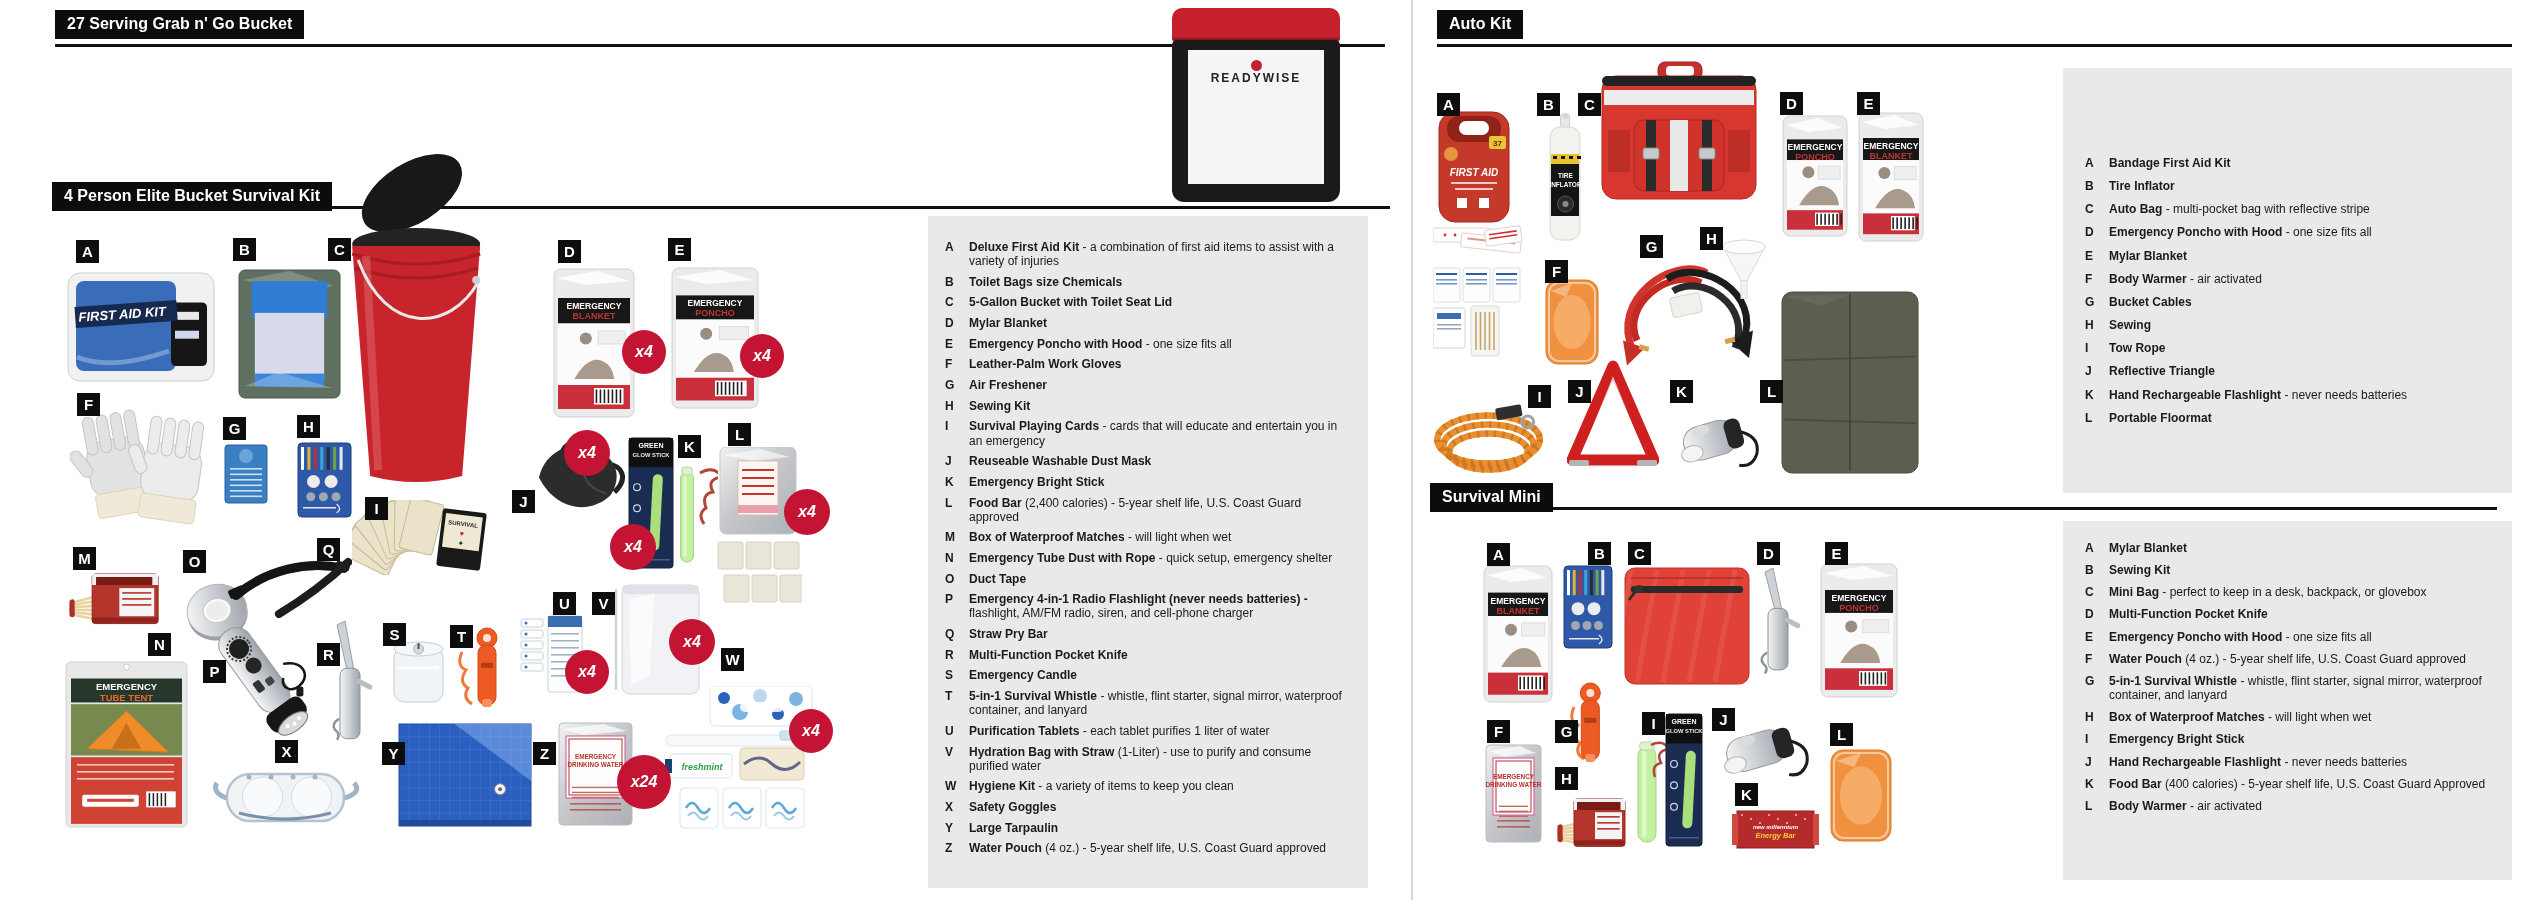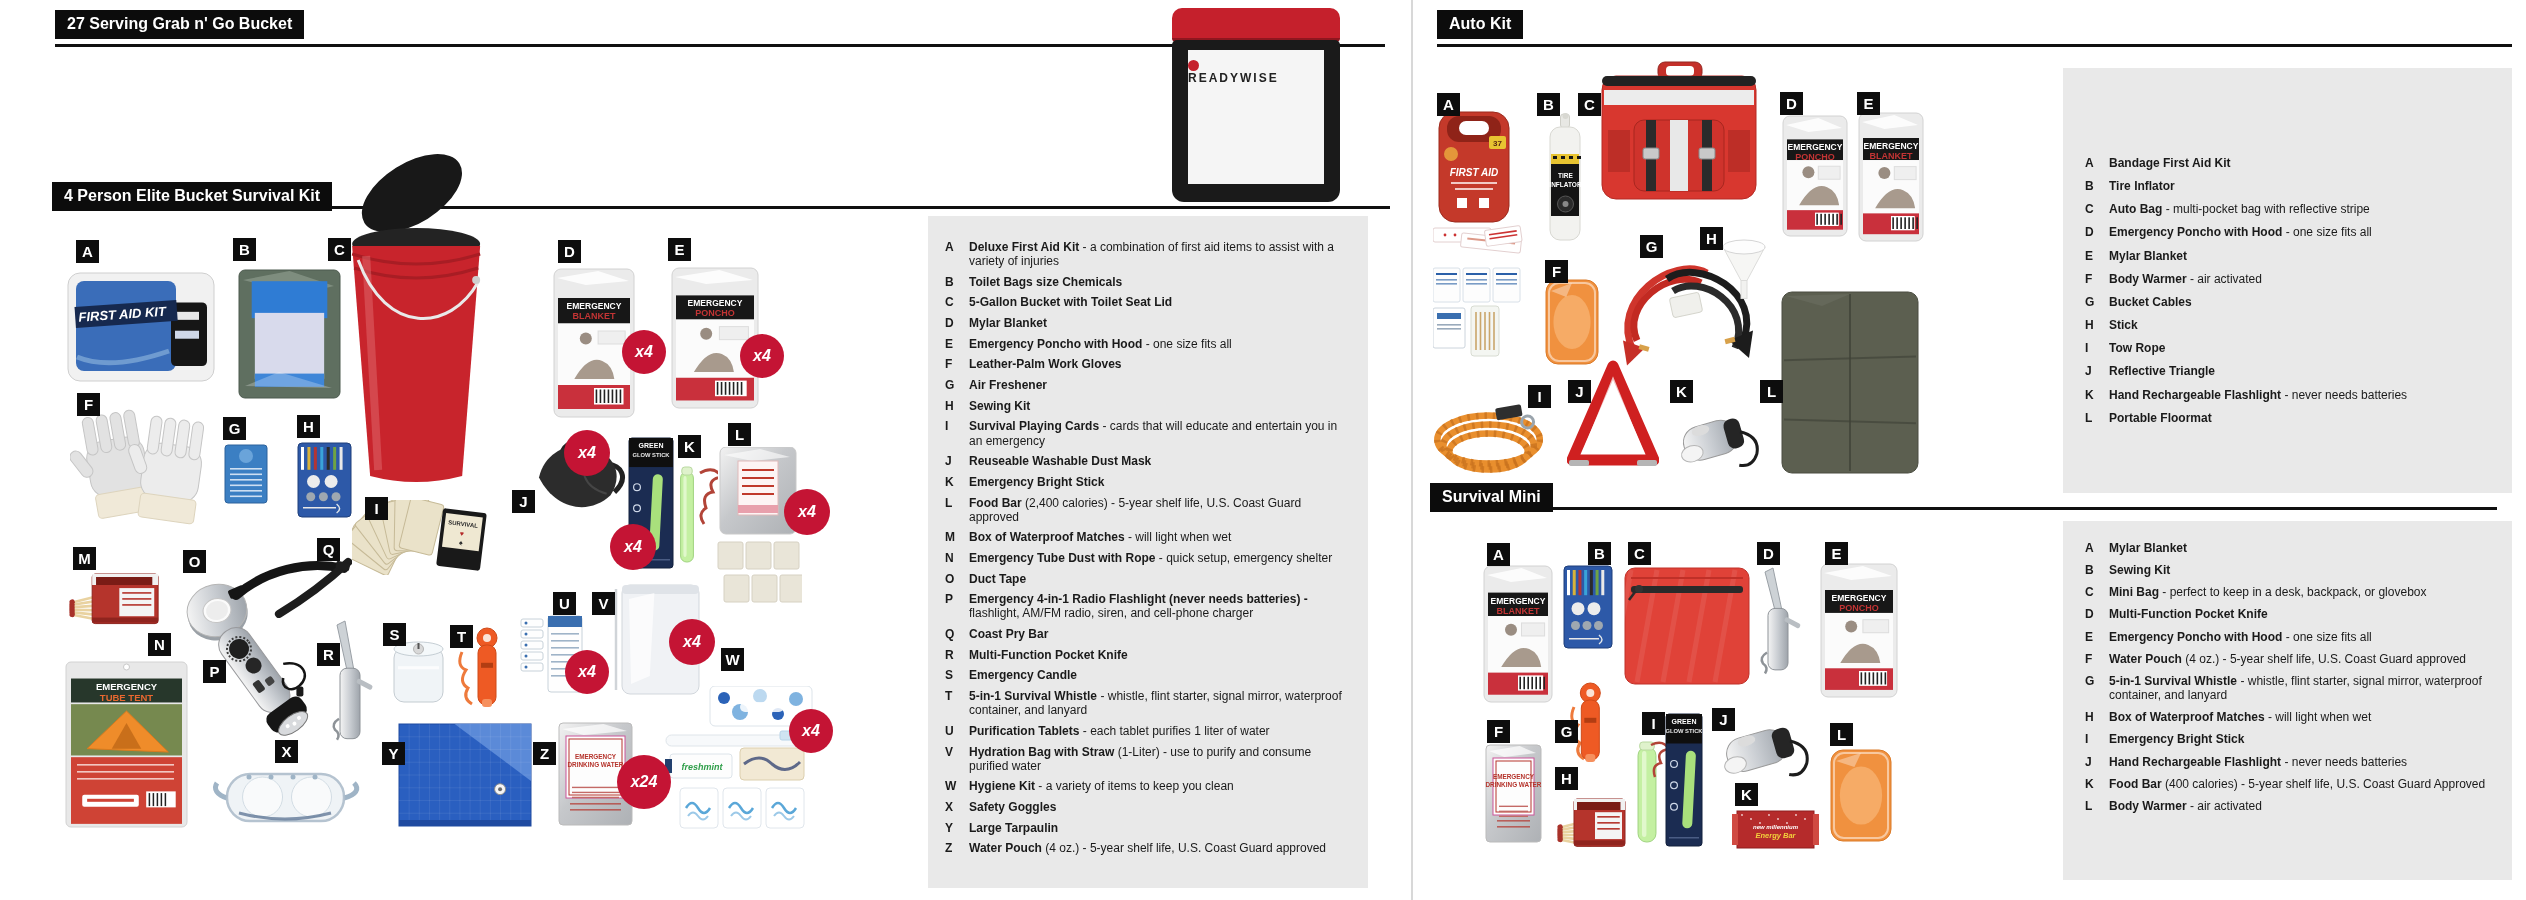--- a/index.html
+++ b/index.html
@@ -13,21 +13,21 @@
 .lletter{font-weight:800;min-width:15px;flex:none}
 .ltext b{font-weight:800}
 .prod{position:absolute;z-index:2}
 .badge{position:absolute;width:23px;height:23px;background:#0d0d0d;color:#fff;font-weight:800;font-size:15px;display:flex;align-items:center;justify-content:center;z-index:5}
 .qty{position:absolute;border-radius:50%;background:#c41434;color:#fff;font-weight:800;font-style:italic;display:flex;align-items:center;justify-content:center;z-index:6;font-size:16px}
 
 .rbucket{position:absolute;left:1172px;top:8px;width:168px;height:198px;z-index:3}
 .rb-lid{height:34px;background:#c5202c;border-radius:10px 10px 4px 4px;border-bottom:4px solid #8f161f}
 .rb-body{height:162px;margin-top:-2px;background:#1a1a1a;border-radius:5px 5px 12px 12px;position:relative}
 .rb-label{position:absolute;left:16px;right:16px;top:10px;bottom:18px;background:#f5f5f5;overflow:hidden}
-.rb-white{height:44px;display:flex;flex-direction:column;align-items:flex-start;justify-content:center;gap:0}
+.rb-white{height:44px;display:flex;flex-direction:column;align-items:center;justify-content:center;gap:0}
 .rb-dot{width:11px;height:11px;border-radius:50%;background:#c5202c}
 .rb-brand{font-size:12px;font-weight:800;letter-spacing:2px;color:#222}
 .rb-red{position:absolute;left:0;right:0;top:44px;bottom:0;background:#d33148;text-align:center;color:#fff}
 .rb-l1{font-size:6px;letter-spacing:2.5px;color:#f6ccd4;margin-top:3px;font-weight:700}
 .rb-l2{font-size:11px;font-weight:800;letter-spacing:.5px}
 .rb-food{width:32px;height:32px;border-radius:50%;background:radial-gradient(circle at 40% 40%,#efd26a,#d8a32e);border:2px solid #fff;margin:3px auto 0}
 .rb-num{position:absolute;top:58px;font-size:11px;font-weight:800}
 .rb-60{left:10px}.rb-25{right:10px}
 .rb-foot{position:absolute;left:0;right:0;bottom:5px;font-size:6.5px;font-weight:800;letter-spacing:1.5px}
 </style>
@@ -126,21 +126,21 @@
     <div class="lrow">
       <span class="lletter">O</span>
       <span class="ltext"><b>Duct Tape</b></span>
     </div>
     <div class="lrow">
       <span class="lletter">P</span>
       <span class="ltext"><b>Emergency 4-in-1 Radio Flashlight (never needs batteries) -</b> flashlight, AM/FM radio, siren, and cell-phone charger</span>
     </div>
     <div class="lrow">
       <span class="lletter">Q</span>
-      <span class="ltext"><b>Coast Pry Bar</b></span>
+      <span class="ltext"><b>Straw Pry Bar</b></span>
     </div>
     <div class="lrow">
       <span class="lletter">R</span>
       <span class="ltext"><b>Multi-Function Pocket Knife</b></span>
     </div>
     <div class="lrow">
       <span class="lletter">S</span>
       <span class="ltext"><b>Emergency Candle</b></span>
     </div>
     <div class="lrow">
@@ -201,21 +201,21 @@
     <div class="lrow">
       <span class="lletter">F</span>
       <span class="ltext"><b>Body Warmer</b> - air activated</span>
     </div>
     <div class="lrow">
       <span class="lletter">G</span>
       <span class="ltext"><b>Bucket Cables</b></span>
     </div>
     <div class="lrow">
       <span class="lletter">H</span>
-      <span class="ltext"><b>Stick</b></span>
+      <span class="ltext"><b>Sewing</b></span>
     </div>
     <div class="lrow">
       <span class="lletter">I</span>
       <span class="ltext"><b>Tow Rope</b></span>
     </div>
     <div class="lrow">
       <span class="lletter">J</span>
       <span class="ltext"><b>Reflective Triangle</b></span>
     </div>
     <div class="lrow">

